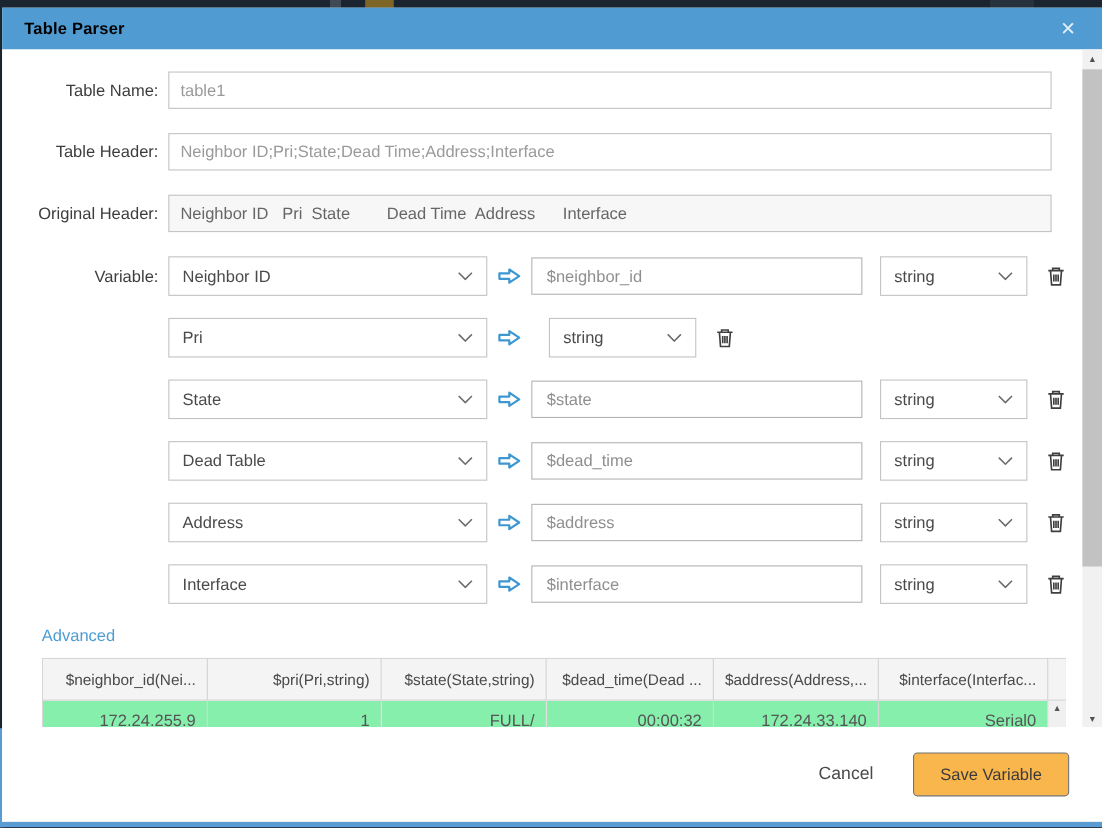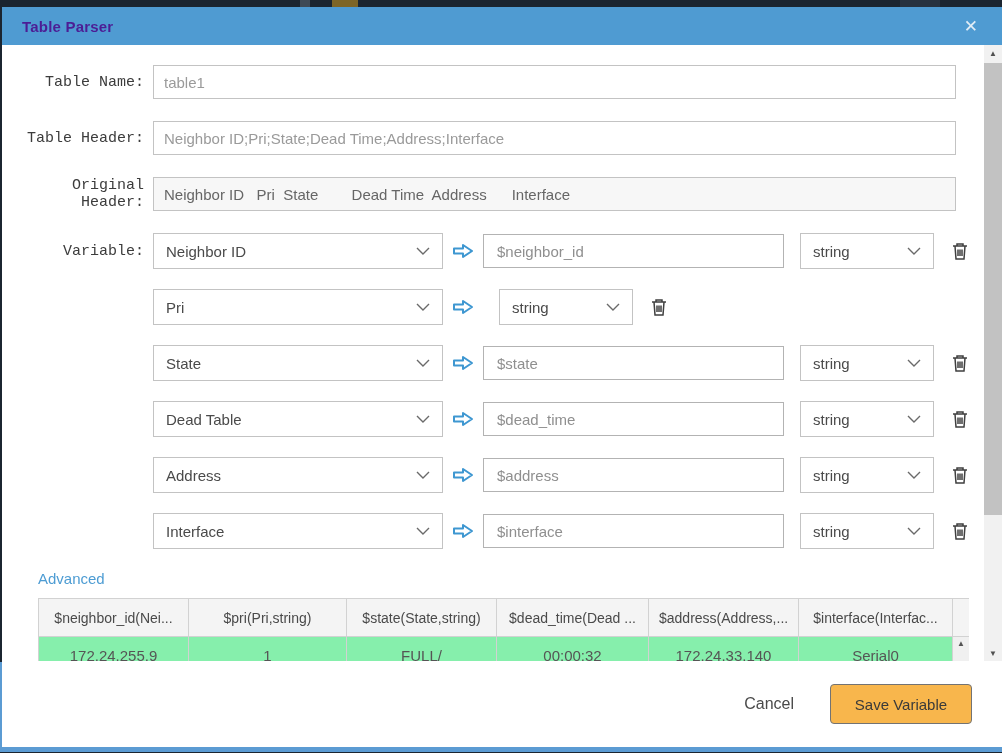--- a/index.html
+++ b/index.html
@@ -4,49 +4,49 @@
 <style>
   html,body { margin:0; padding:0; }
   body { font-family:"Liberation Sans", sans-serif; }
   .screen { position:relative; width:1002px; height:753px; background:#1b2530; overflow:hidden; }
   .frag { position:absolute; top:0; height:7px; }
   .page-bottom-edge { position:absolute; left:0; bottom:1px; width:100%; height:5px; background:#5b9bd3; }
   .page-left-edge { position:absolute; left:0; bottom:1px; width:4px; height:90px; background:#5b9bd3; }
 
   .modal { position:absolute; left:2px; top:7px; right:0; bottom:6px; background:#ffffff; }
   .modal-header { height:38px; background:#4f9bd2; display:flex; align-items:center; padding:0 20px; }
-  .modal-title { color:#4c1d95; font-size:15px; font-weight:700; letter-spacing:.2px; }
+  .modal-title { color:#000000; font-size:15px; font-weight:700; letter-spacing:.2px; }
   .close-btn { margin-left:auto; color:#e2edf6; font-size:17px; line-height:1; cursor:pointer; padding:2px 4px; }
 
   .modal-body { position:absolute; top:38px; left:0; right:0; bottom:86px; overflow:hidden; background:#fff; }
   .body-inner { padding:20px 0 0 14px; }
 
   .form-row { display:flex; align-items:center; margin-bottom:22px; }
-  .form-label { flex:none; width:128px; text-align:right; padding-right:9px; font-size:15px; color:#3c3c3c;font-family:Liberation Mono, monospace; }
+  .form-label { flex:none; width:128px; text-align:right; padding-right:9px; font-size:15px; color:#3c3c3c; }
   .text-input { flex:1; height:32px; border:1px solid #c3c3c3; padding:0 10px; font-size:15px; color:#9a9a9a;
                 margin-right:46px; font-family:Liberation Sans, sans-serif; outline:none; background:#fff; }
   .readonly-input { background:#f7f7f7; color:#666666; white-space:pre; }
 
   .var-row { display:flex; align-items:center; margin-bottom:20px; }
   .select { height:34px; border:1px solid #c3c3c3; background:#fff; display:flex; align-items:center;
             padding:0 12px; font-size:15px; color:#4a4a4a; cursor:pointer; }
   .col-select { width:264px; }
   .type-select { width:108px; margin-left:16px; }
   .chev { margin-left:auto; flex:none; }
   .arrow-wrap { width:40px; display:flex; justify-content:center; align-items:center; flex:none; }
   .var-input { width:273px; height:32px; border:1px solid #b3b3b3; padding:0 13px; font-size:15px;
                color:#8f8f8f; font-family:inherit; outline:none; }
   .trash-btn { margin-left:14px; width:24px; height:26px; display:flex; align-items:center; justify-content:center;
                background:none; border:none; cursor:pointer; padding:0; }
 
   .advanced-link { display:inline-block; color:#4d9cd3; font-size:15px; margin:1px 0 11px 22px; text-decoration:none; cursor:pointer; }
 
   .table-clip { margin-left:22px; width:931px; height:65px; overflow:hidden; }
   .adv-table { border-collapse:collapse; table-layout:fixed; width:931px; }
-  .adv-table th, .adv-table td { border:1px solid #d2d2d2; padding:0 10px; text-align:center;
+  .adv-table th, .adv-table td { border:1px solid #d2d2d2; padding:0 10px; text-align:right;
                                  overflow:hidden; white-space:nowrap; }
   .adv-table th { height:37px; background:#f4f4f4; font-size:14px; font-weight:400; color:#4a4a4a; }
   .adv-table td { height:37px; background:#86efac; font-size:15px; color:#555555; }
   .scroll-col { background:#f0f0f0 !important; padding:0 !important; text-align:center !important; vertical-align:top; }
   .mini-arrow { display:block; color:#555; font-size:8px; line-height:14px; text-align:center; }
 
   .v-scrollbar { position:absolute; top:0; right:0; width:18px; height:100%; background:#f1f1f1; }
   .sb-btn { position:absolute; left:0; width:18px; height:16px; display:flex; align-items:center;
             justify-content:center; color:#505050; font-size:8px; cursor:pointer; }
   .sb-up { top:0; } .sb-down { bottom:0; }

